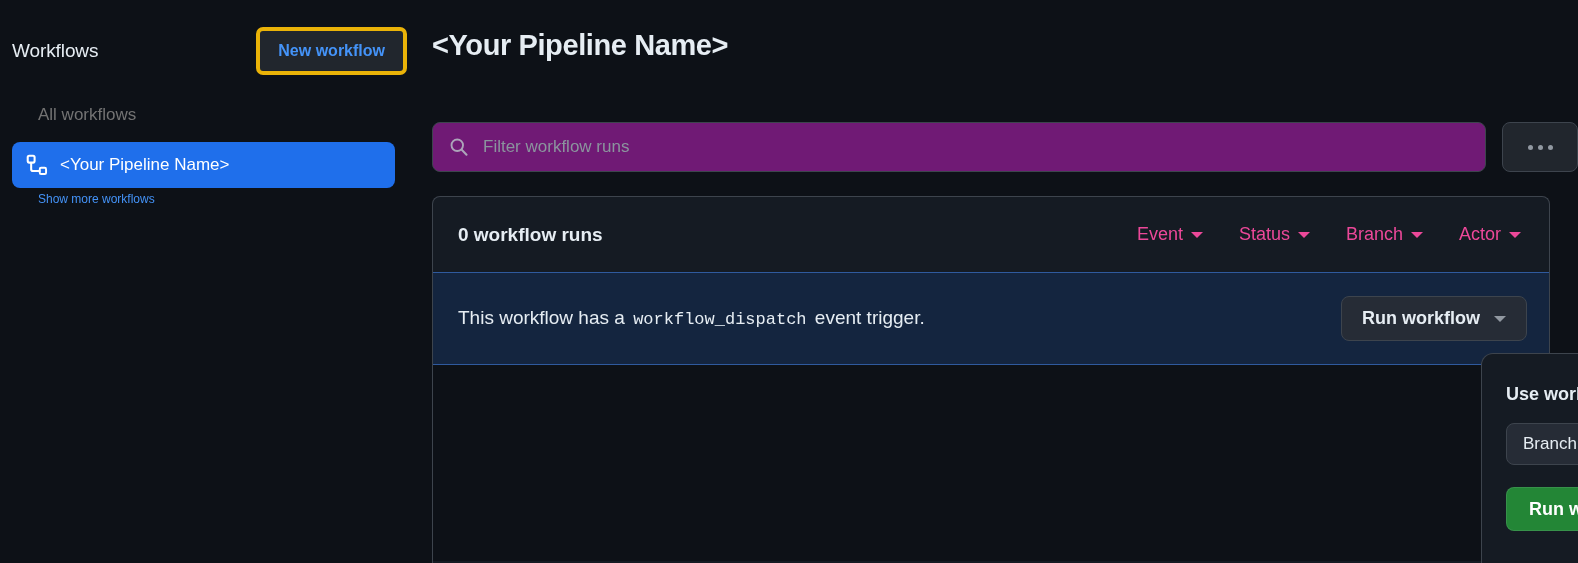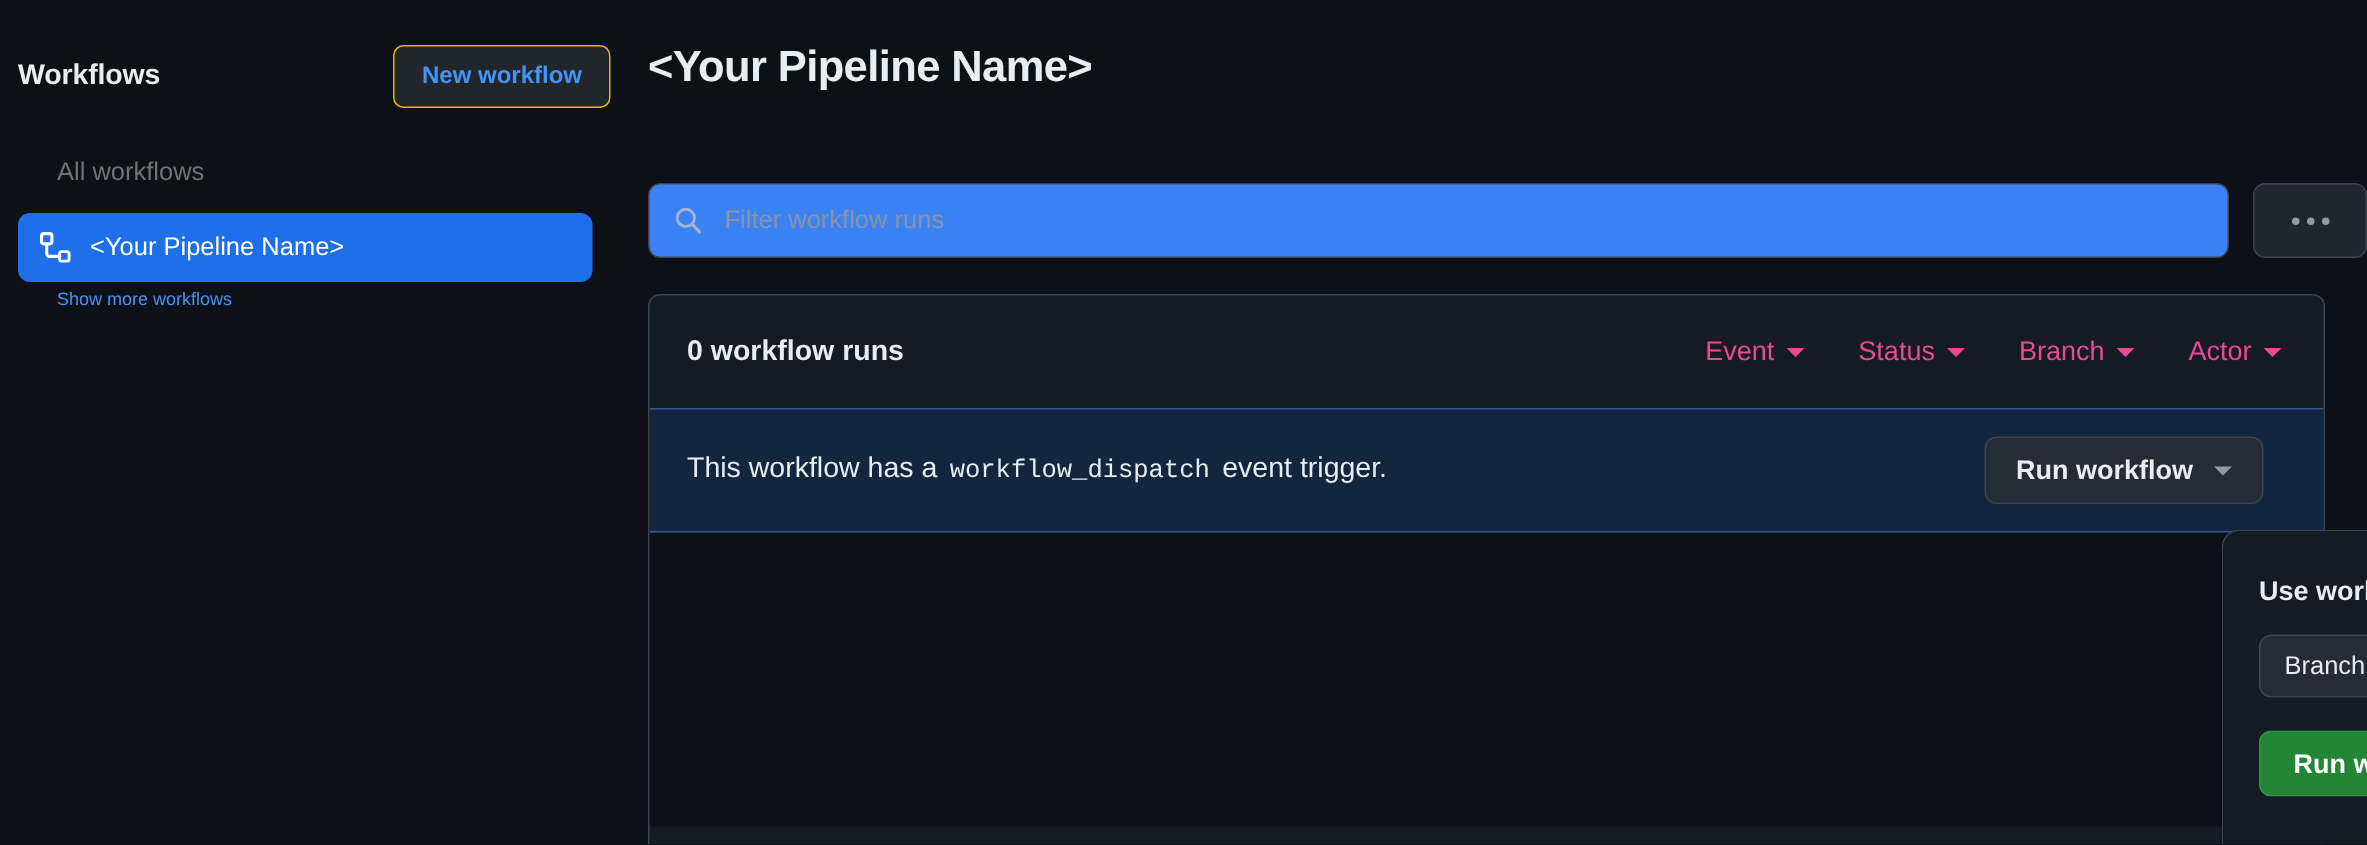--- a/index.html
+++ b/index.html
@@ -33,28 +33,28 @@
     left: 12px; top: 28px;
     width: 395px;
     height: 46px;
     display: flex;
     align-items: center;
     justify-content: space-between;
   }
 
   .sidebar-title {
     font-size: 19px;
-    font-weight: 700;
+    font-weight: 400;
     color: #e6edf3;
     letter-spacing: -0.1px;
   }
 
   .new-workflow-btn {
     background: #21262d;
-    border: 1px solid #eab308;
+    border: 4px solid #eab308;
     border-radius: 7px;
     color: #4493f8;
     font-size: 16px;
     font-weight: 600;
     padding: 10px 18px;
     cursor: pointer;
     font-family: "Liberation Sans", sans-serif;
     line-height: 1.2;
     white-space: nowrap;
   }
@@ -141,21 +141,21 @@
     height: 50px;
     display: flex;
     align-items: center;
     gap: 16px;
   }
 
   .search-box {
     position: relative;
     flex: 1 1 auto;
     height: 50px;
-    background: #3b82f6;
+    background: #701a75;
     border: 1px solid #3d444d;
     border-radius: 8px;
     display: flex;
     align-items: center;
     padding: 0 12px 0 16px;
   }
 
   .search-icon { width: 20px; height: 20px; flex: 0 0 20px; opacity: .85; }
 
   .search-input {
@@ -236,27 +236,27 @@
     width: 0; height: 0;
     border-left: 6px solid transparent;
     border-right: 6px solid transparent;
     border-top: 6px solid currentColor;
     display: block;
   }
 
   
   .dispatch-banner {
     position: relative;
-    height: 83px;
+    height: 93px;
     background: #14253f;
     border-top: 1px solid #2f5a9e;
     border-bottom: 1px solid #2f5a9e;
     display: flex;
     align-items: center;
-    padding: 0 40px 0 25px;
+    padding: 0 22px 0 25px;
   }
 
   .dispatch-text {
     font-size: 19px;
     color: #e6edf3;
     flex: 1 1 auto;
     line-height: 1.3;
   }
   .dispatch-text code {
     font-family: "Liberation Mono", monospace;

